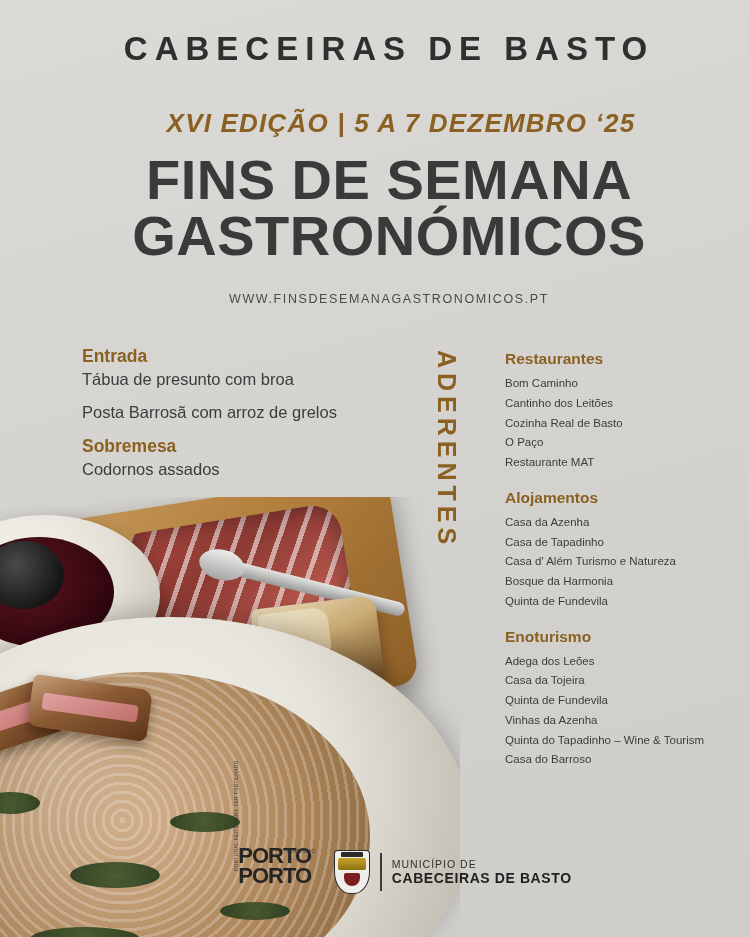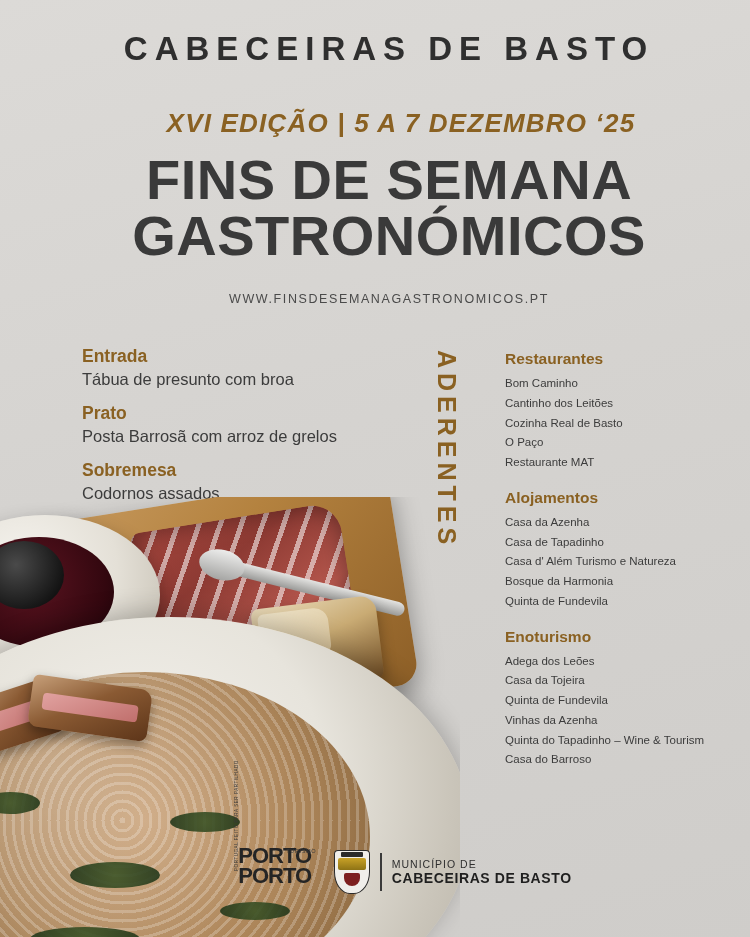--- a/index.html
+++ b/index.html
@@ -398,21 +398,20 @@
   <div class="title1">FINS DE SEMANA</div>
   <div class="title2">GASTRONÓMICOS</div>
   <div class="site">WWW.FINSDESEMANAGASTRONOMICOS.PT</div>
 
   <div class="menu">
     <div class="course">
       <div class="course-name">Entrada</div>
       <div class="course-desc">Tábua de presunto com broa</div>
     </div>
     <div class="course">
-      <div class="course-name">Prato</div>
       <div class="course-desc">Posta Barrosã com arroz de grelos</div>
     </div>
     <div class="course">
       <div class="course-name">Sobremesa</div>
       <div class="course-desc">Codornos assados</div>
     </div>
   </div>
 
   <div class="aderentes">ADERENTES</div>
 

